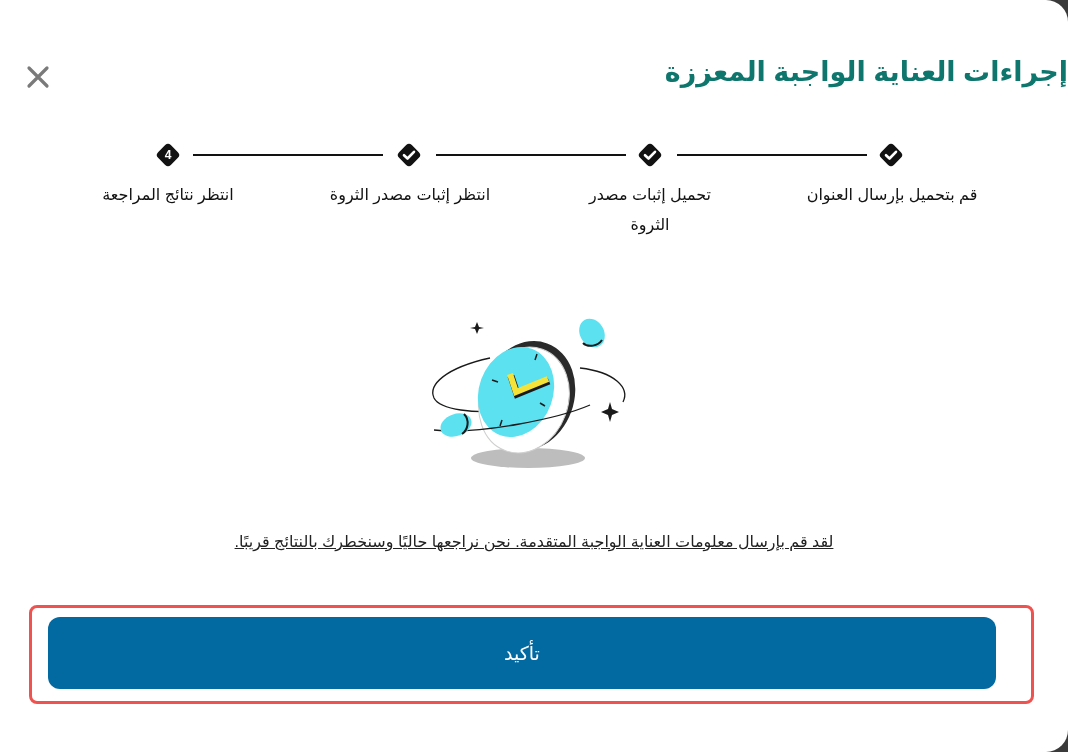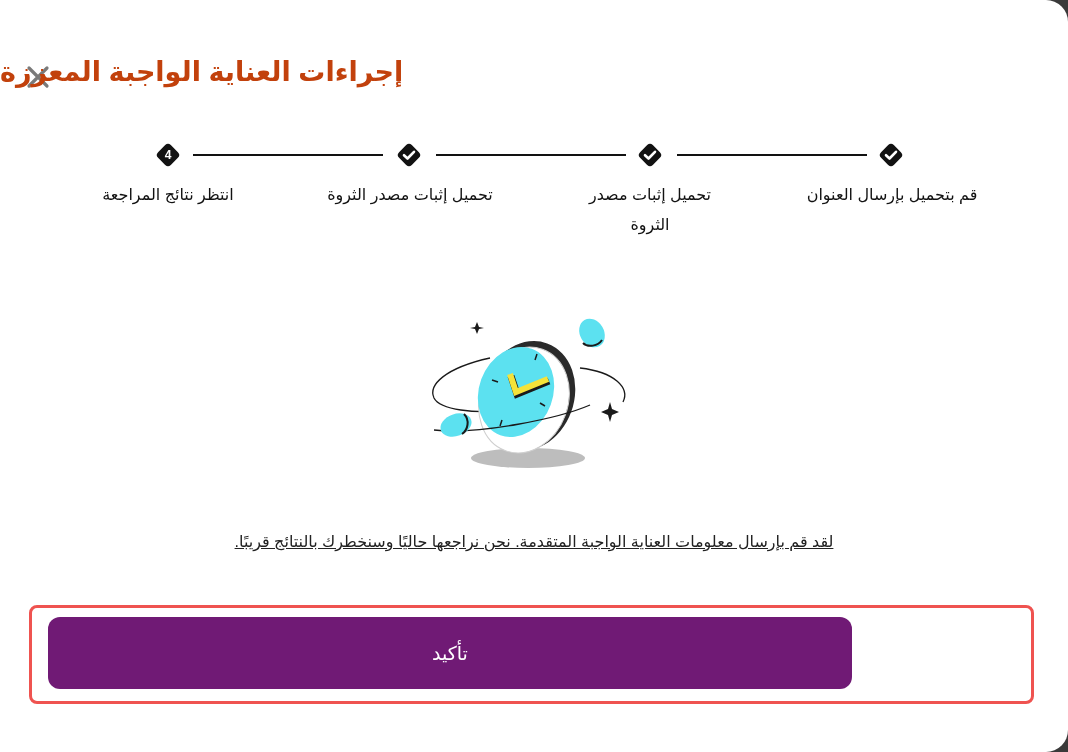--- a/index.html
+++ b/index.html
@@ -19,24 +19,24 @@
     }
     .close-btn {
       position: absolute;
       left: 24px; top: 63px;
       width: 28px; height: 28px;
       cursor: pointer;
     }
     .title {
       position: absolute;
       left: 0; top: 56px; width: 1068px;
-      text-align: left;
+      text-align: right;
       font-size: 27px;
       font-weight: bold;
-      color: #c2410c;
+      color: #0f766e;
       direction: rtl;
     }
     .stepper {
       position: absolute;
       left: 0; top: 0; width: 1068px; height: 260px;
     }
     .step-icon {
       position: absolute;
       width: 28px; height: 28px;
     }
@@ -73,22 +73,22 @@
     .highlight-frame {
       position: absolute;
       left: 29px; top: 605px;
       width: 1005px; height: 99px;
       border: 3px solid #ef5350;
       border-radius: 8px;
     }
     .confirm-btn {
       position: absolute;
       left: 48px; top: 617px;
-      width: 804px; height: 72px;
-      background: #701a75;
+      width: 948px; height: 72px;
+      background: #0369a1;
       border-radius: 12px;
       color: #ffffff;
       font-size: 19px;
       display: flex;
       align-items: center;
       justify-content: center;
       direction: rtl;
       cursor: pointer;
     }
   </style>
@@ -130,21 +130,21 @@
         <div>تحميل إثبات مصدر</div>
         <div>الثروة</div>
       </div>
 
       <div class="step-icon" style="left:395px; top:141px;">
         <svg width="28" height="28" viewBox="0 0 28 28">
           <rect x="5" y="5" width="18" height="18" rx="4" transform="rotate(45 14 14)" fill="#121212"></rect>
           <path d="M9 14.2 L12.5 17.5 L19 10.8" stroke="#fff" stroke-width="2.6" fill="none" stroke-linecap="round" stroke-linejoin="round"></path>
         </svg>
       </div>
-      <div class="step-label" style="left:300px; width:220px;">تحميل إثبات مصدر الثروة</div>
+      <div class="step-label" style="left:300px; width:220px;">انتظر إثبات مصدر الثروة</div>
 
       <div class="step-icon" style="left:154px; top:141px;">
         <svg width="28" height="28" viewBox="0 0 28 28">
           <rect x="5" y="5" width="18" height="18" rx="4" transform="rotate(45 14 14)" fill="#121212"></rect>
         </svg>
         <span style="position:absolute; left:0; top:0; width:28px; height:28px; line-height:28px; text-align:center; color:#fff; font-size:12px; font-weight:bold;">4</span>
       </div>
       <div class="step-label" style="left:78px; width:180px;">انتظر نتائج المراجعة</div>
     </div>
 

